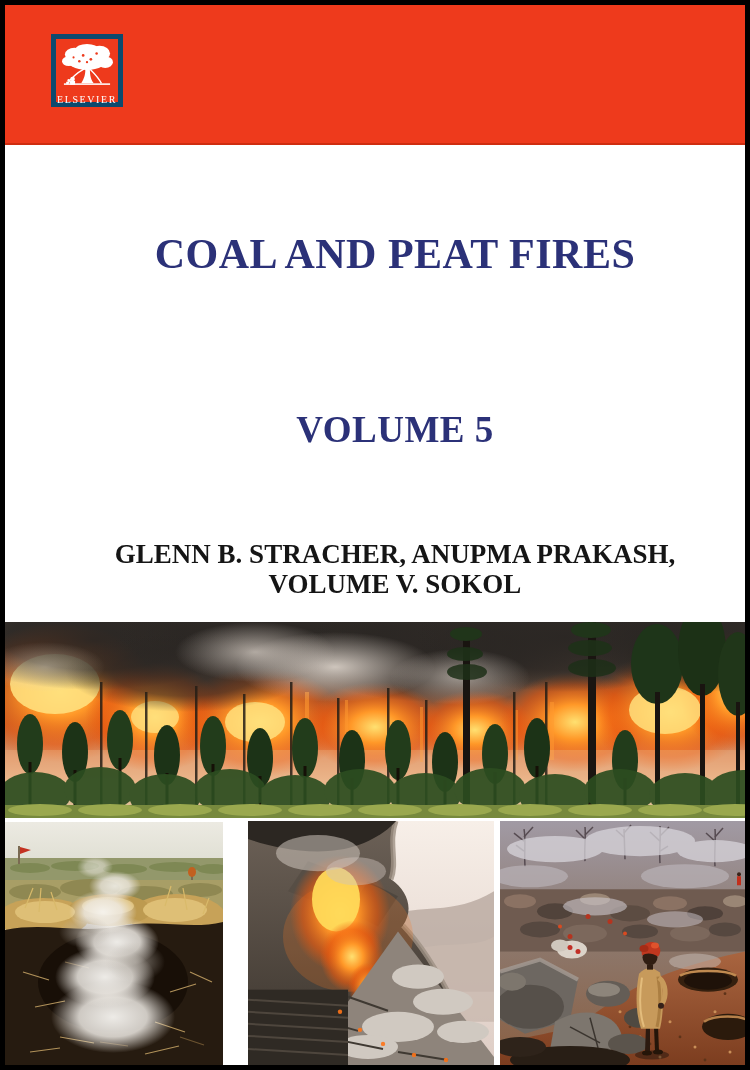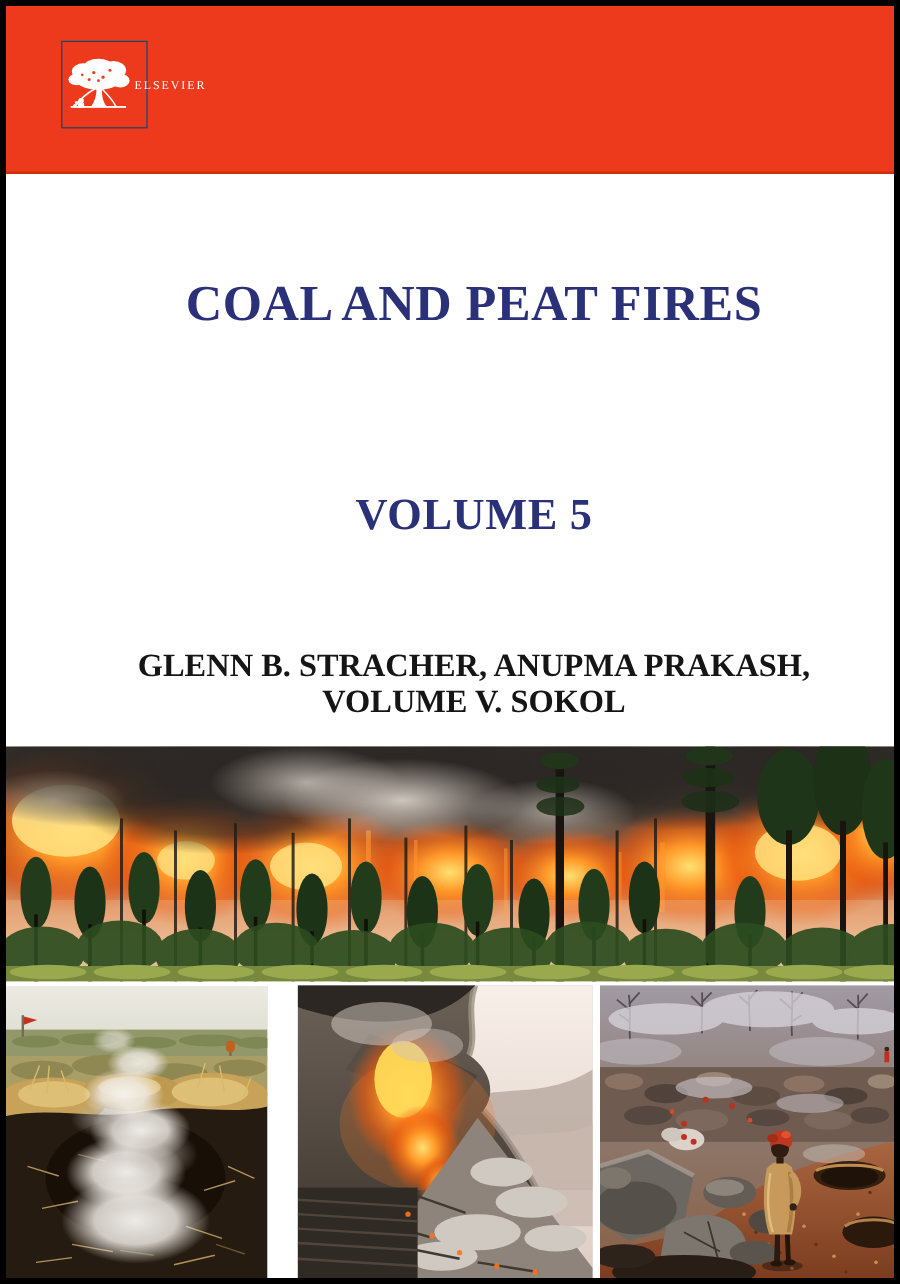--- a/index.html
+++ b/index.html
@@ -5,21 +5,21 @@
   html,body{margin:0;padding:0;background:#fff;}
   .cover{
     position:relative;width:750px;height:1070px;box-sizing:border-box;
     border:5px solid #000;background:#fff;overflow:hidden;
     font-family:"Liberation Serif", serif;
   }
   
   .banner{position:absolute;top:0;left:0;width:740px;height:140px;background:#ee3a1c;
     box-shadow:inset 0 -2px 0 #cf2d10;}
   .logo-box{position:absolute;left:46px;top:29px;width:72px;height:73px;
-    border:1px solid #0c4a6e;display:flex;flex-direction:row;align-items:center;box-sizing:border-box;}
+    border:5px solid #0c4a6e;display:flex;flex-direction:column;align-items:center;box-sizing:border-box;}
   .logo-tree{width:60px;height:50px;margin-top:3px;flex:0 0 auto;}
   .logo-text{color:#fff;font-size:10px;letter-spacing:1.6px;margin-top:2px;white-space:nowrap;}
   
   .title-area{position:absolute;top:140px;left:0;width:740px;height:477px;background:#fff;}
   .tline{position:absolute;left:0;width:100%;text-align:center;line-height:1;white-space:nowrap;padding-left:20px;}
   .t-main  {top:88px; font-size:42px;font-weight:bold;color:#2b3178;letter-spacing:.5px;}
   .t-sub   {top:172px;font-size:43px;font-weight:bold;color:#e73a1d;}
   .t-vol   {top:266px;font-size:37px;font-weight:bold;color:#2b3178;letter-spacing:.5px;}
   .t-series{top:308px;font-size:30px;font-weight:bold;color:#e73a1d;letter-spacing:.4px;}
   .t-edited{top:368px;font-size:24px;color:#151515;}

